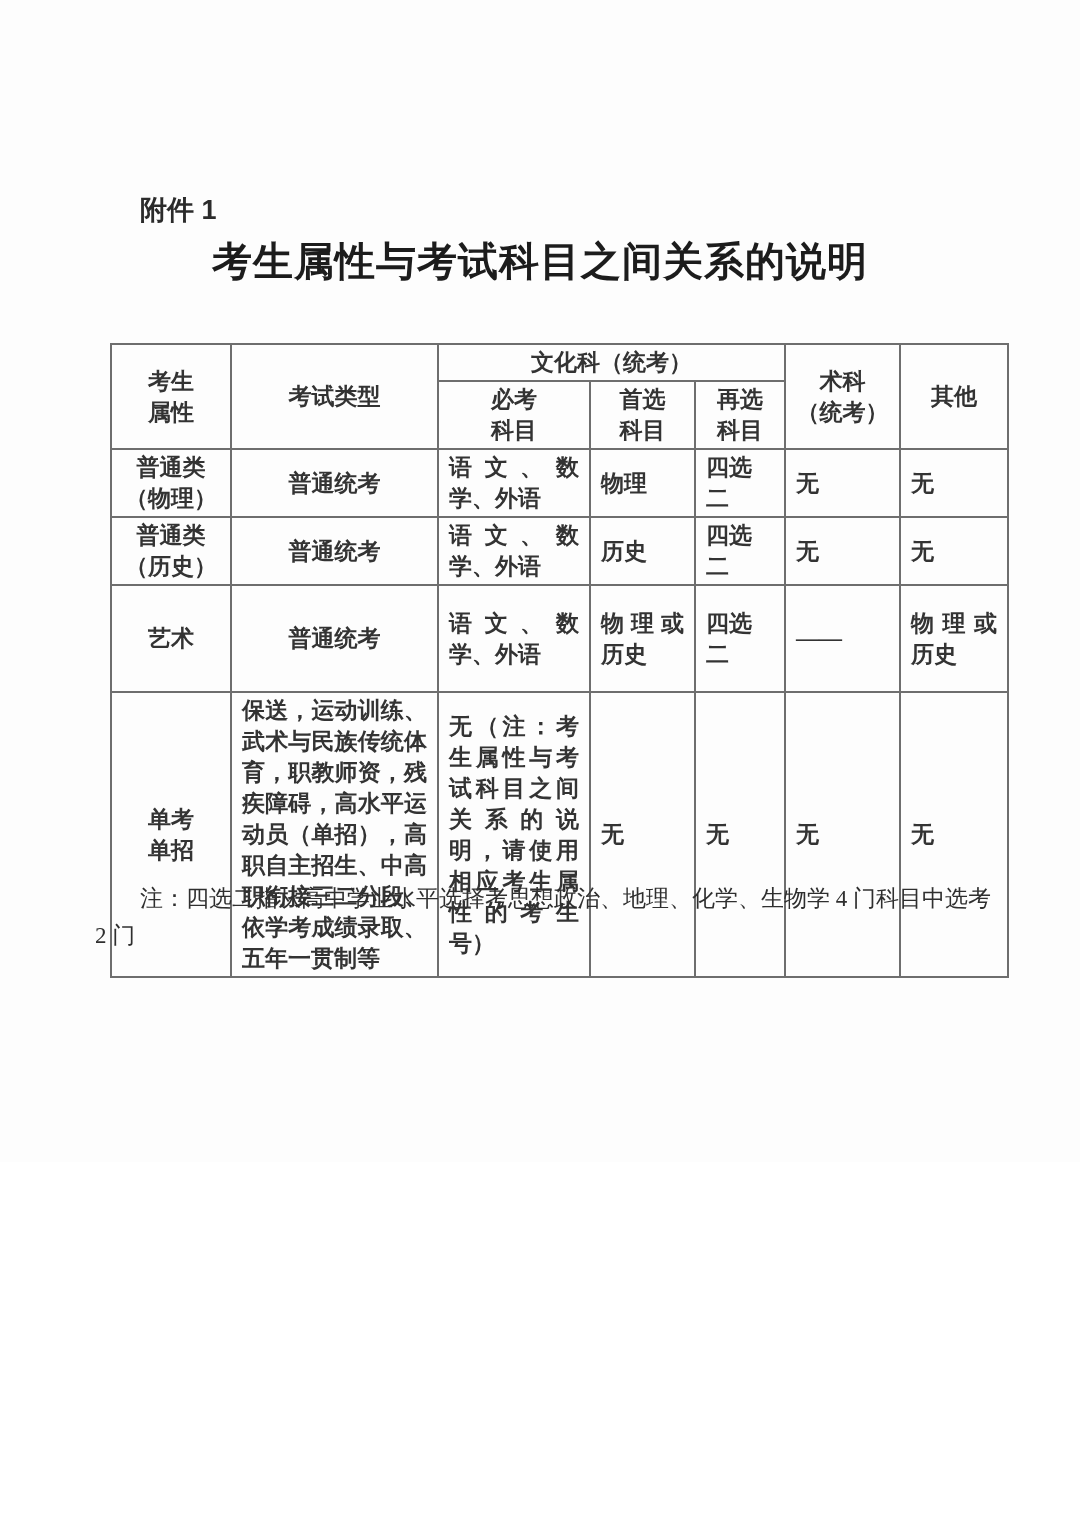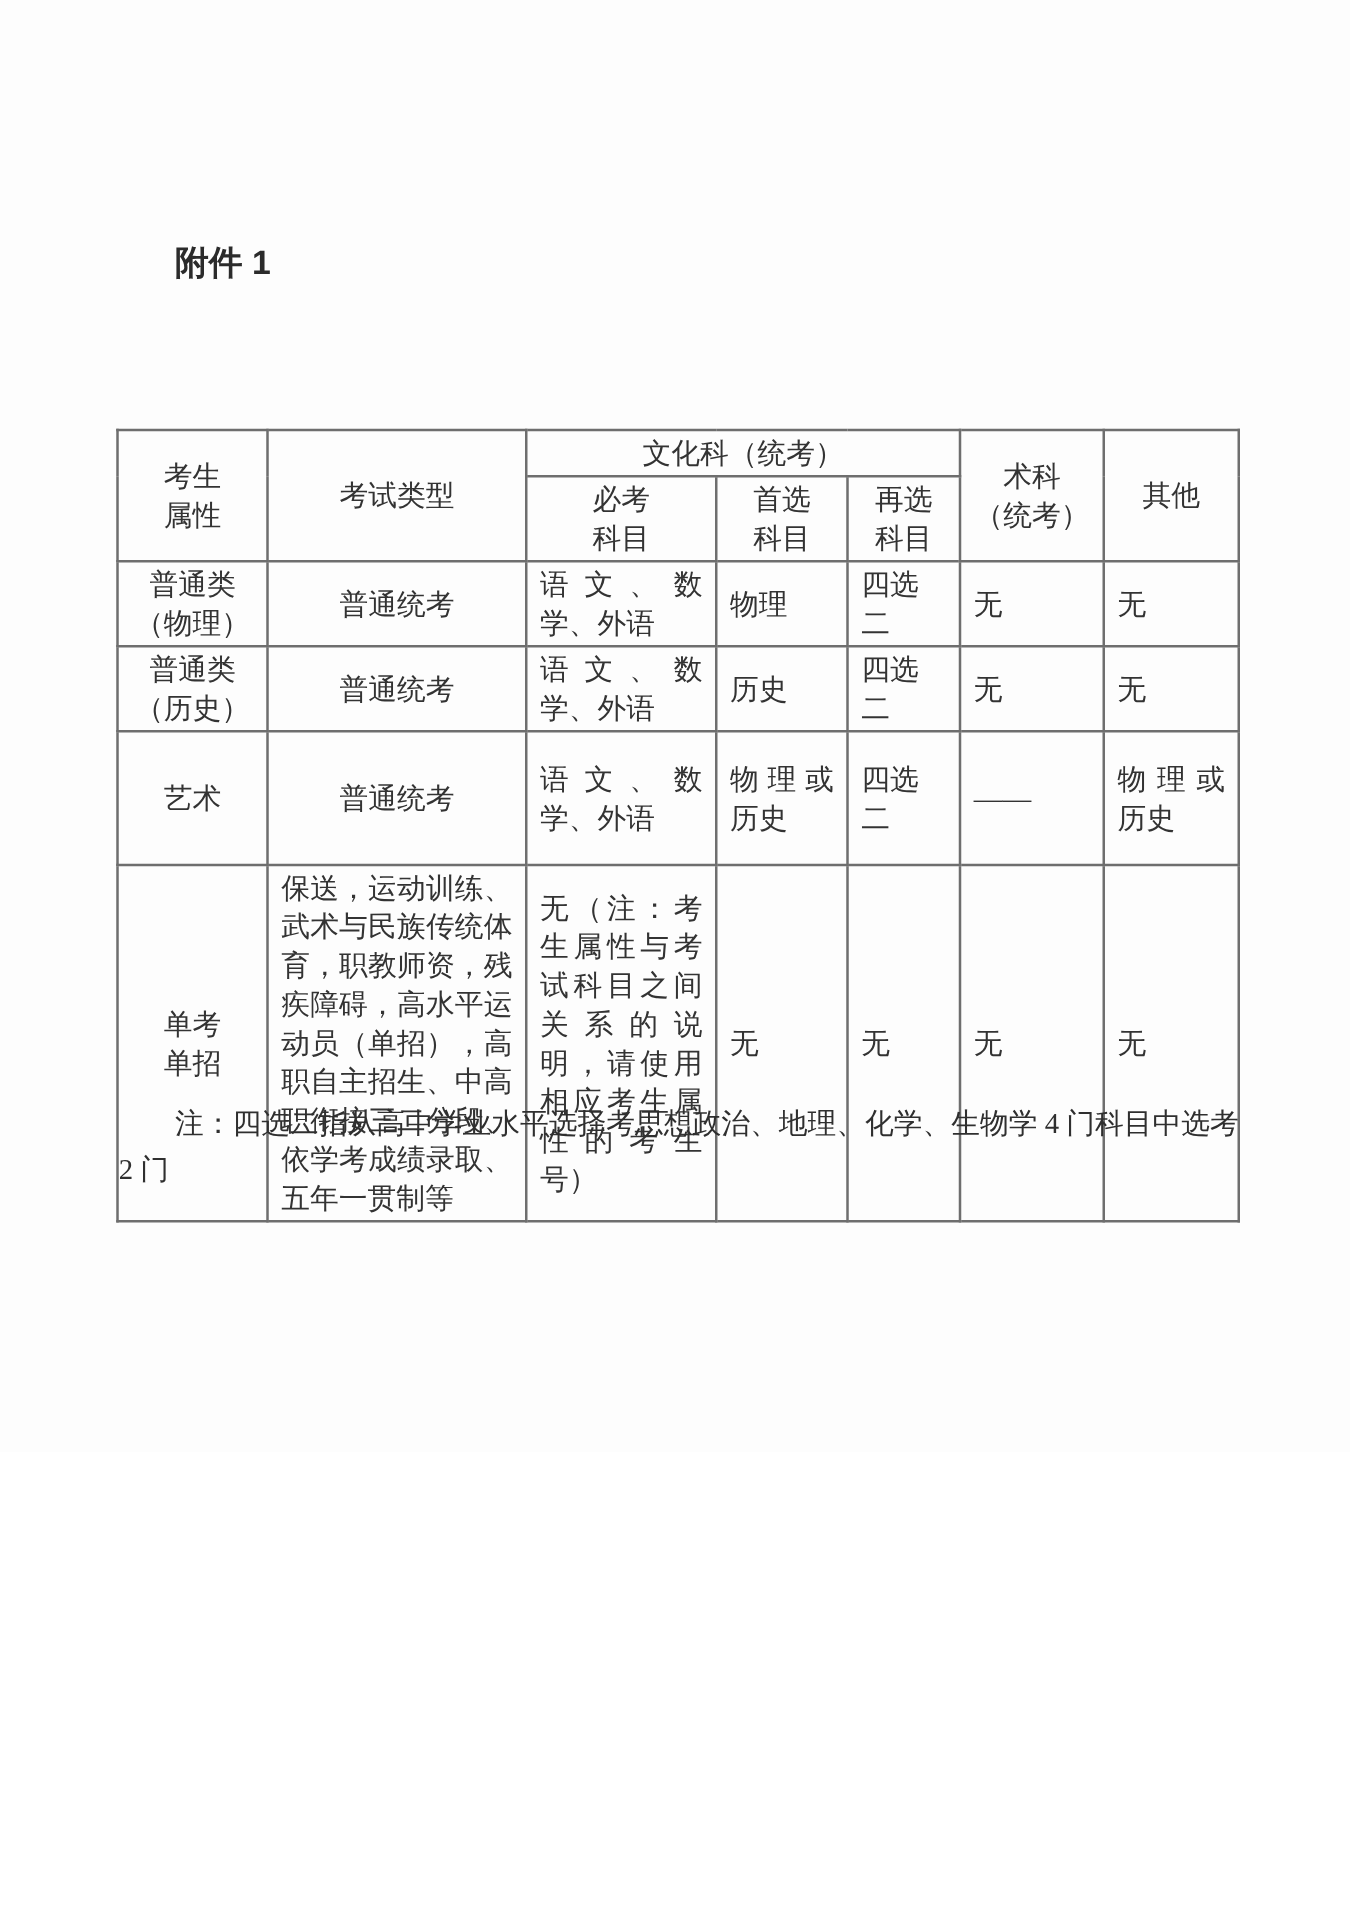--- a/index.html
+++ b/index.html
@@ -18,23 +18,23 @@
     font-size:27px; font-weight:600; color:#2b2b2b;
   }
   .title {
     position:absolute; left:0; right:0; top:234px;
     margin:0; text-align:center;
     font-size:40px; font-weight:bold; color:#1c1c1c;
     letter-spacing:1px;
     font-family:"Liberation Serif","DejaVu Serif",serif;
   }
   table.rel {
-    position:absolute; left:93px; top:343px;
+    position:absolute; left:110px; top:343px;
     width:897px;
-    border-collapse:collapse; table-layout:fixed;
+    border-collapse:collapse; table-layout:fixed;font-weight:bold;
   }
   table.rel td {
     border:2px solid #6e6e6e;
     vertical-align:middle;
     font-size:23px; line-height:31px;
     color:#333333;
     padding:2px 10px;
     overflow:hidden;
   }
   td.ctr { text-align:center; padding:2px 4px; }
@@ -56,20 +56,21 @@
     font-family:"Liberation Sans","DejaVu Sans",sans-serif;
   }
 </style>
 </head>
 <body>
 
 <div class="page">
 
   <div class="attachment">附件 1</div>
 
+  <h1 class="title">考生属性与考试科目之间关系的说明</h1>
 
   <table class="rel">
     <colgroup>
       <col style="width:120px">
         <col style="width:207px">
         <col style="width:152px">
       <col style="width:105px">
         <col style="width:90px">
         <col style="width:115px">
         <col style="width:108px">

